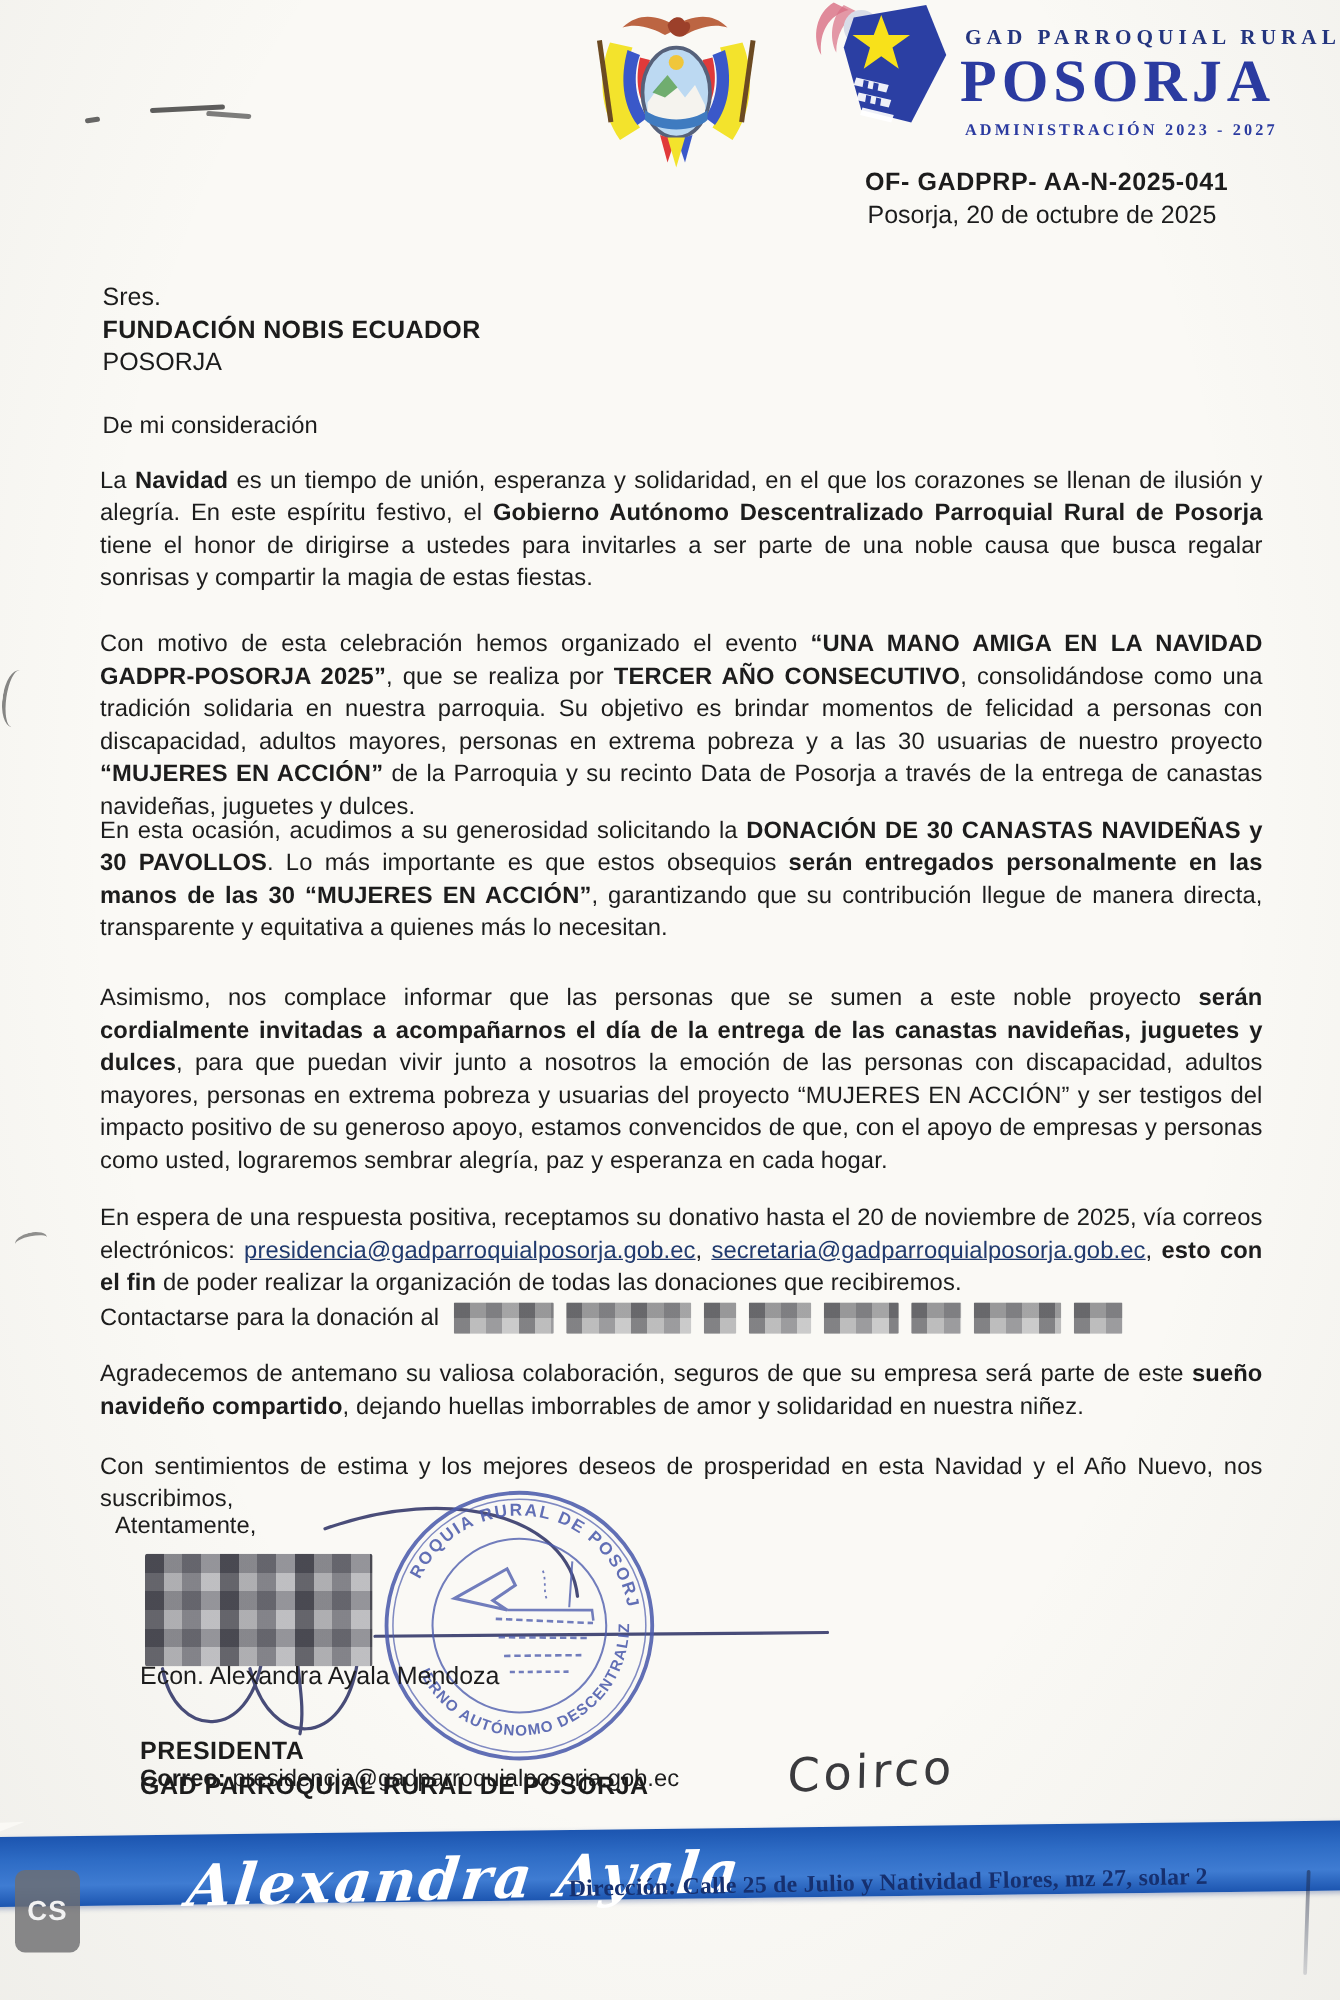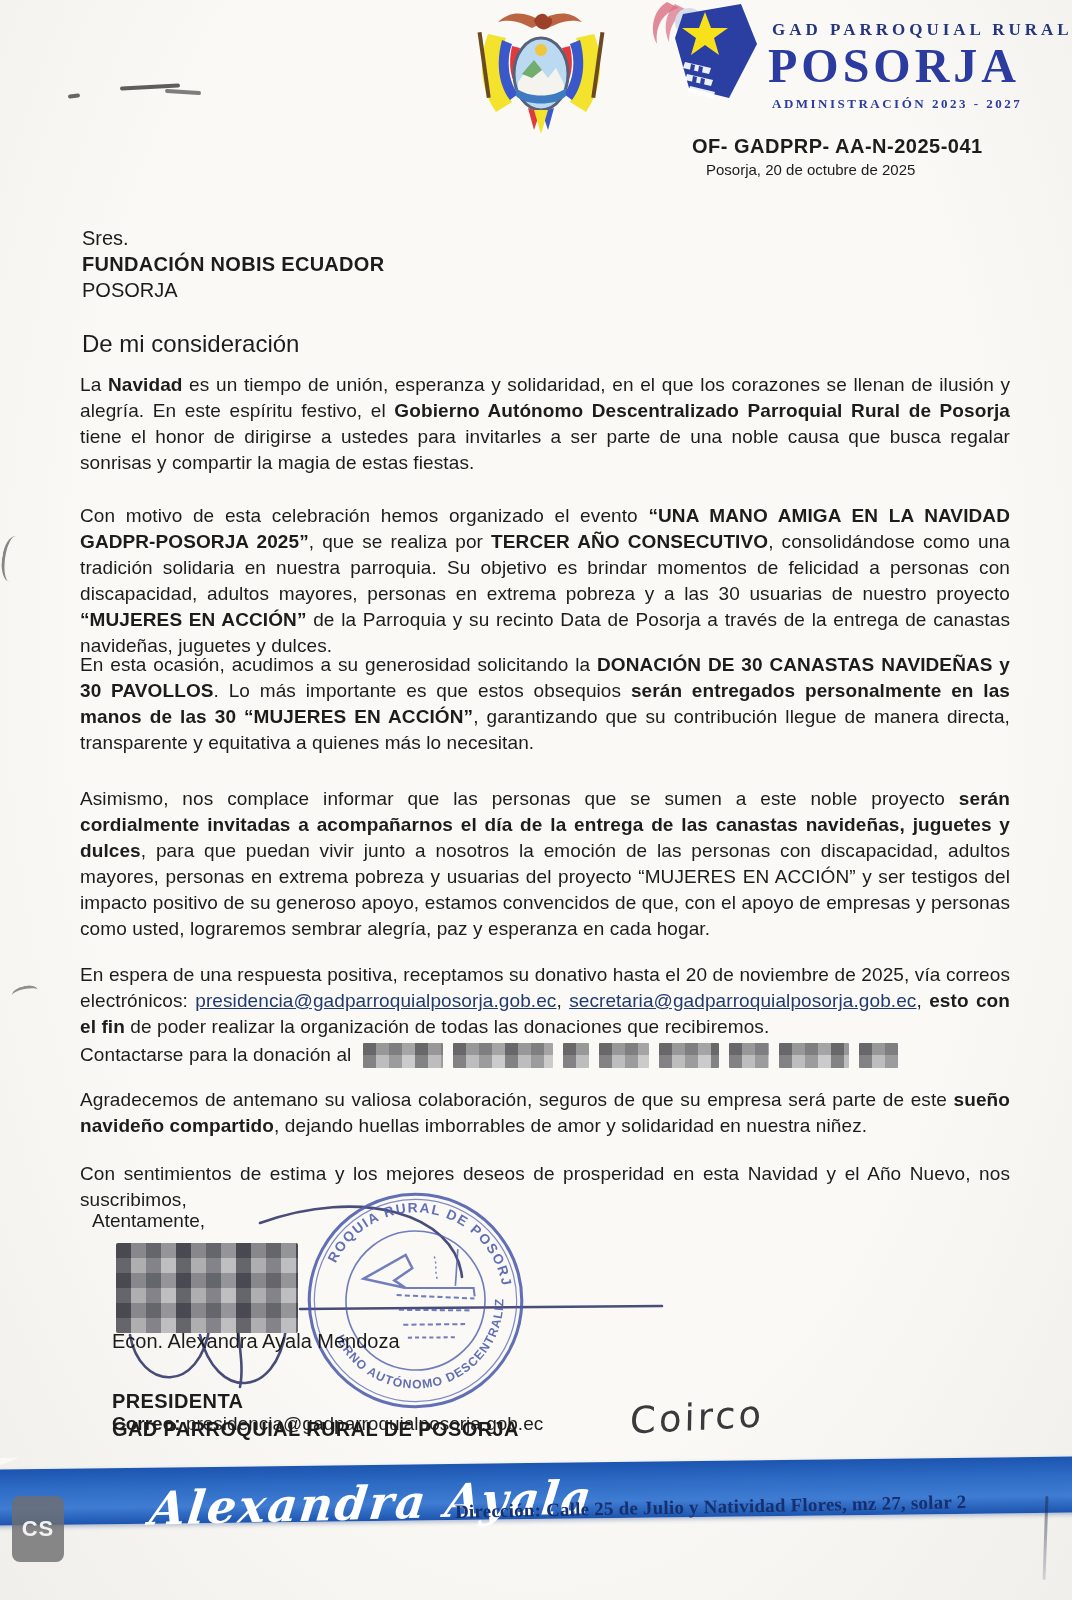--- a/index.html
+++ b/index.html
@@ -27,24 +27,24 @@
   .para .u{text-decoration:underline;}
   .para .lk{color:var(--link-navy,#1f3a6e);}
   
   .gad-line{font-family:"Liberation Serif",serif;font-weight:bold;font-size:17px;
     letter-spacing:4px;color:var(--header-navy,#24357f);}
   .posorja-word{font-family:"Liberation Serif",serif;font-weight:bold;font-size:48px;
     letter-spacing:4px;color:var(--brand-blue,#2b3ba0);}
   .admin-line{font-family:"Liberation Serif",serif;font-weight:bold;font-size:13px;
     letter-spacing:2.5px;color:var(--brand-blue,#2b3ba0);}
   .ref1{font-weight:bold;font-size:20px;letter-spacing:0.5px;}
-  .ref2{font-size:15px;margin-left:12px;}
+  .ref2{font-size:20px;}
   .addr{font-size:20px;}
   .addr-b{font-size:20px;font-weight:bold;letter-spacing:0.3px;}
-  .greeting{font-size:24px;}
+  .greeting{font-size:19px;}
   .closing{font-size:19px;}
   
   .mosaic{
     background:
       repeating-linear-gradient(90deg, rgba(55,55,60,.50) 0 13px, rgba(150,150,150,.30) 13px 26px, rgba(95,95,100,.45) 26px 39px, rgba(195,195,195,.28) 39px 52px),
       repeating-linear-gradient(0deg, rgba(255,255,255,.30) 0 13px, rgba(70,70,75,.28) 13px 26px);
     background-color:#b9b9b9;
   }
   .redact-chunk{display:inline-block;height:25px;vertical-align:middle;margin-right:10px;border-radius:1px;}
   .sigblur{

